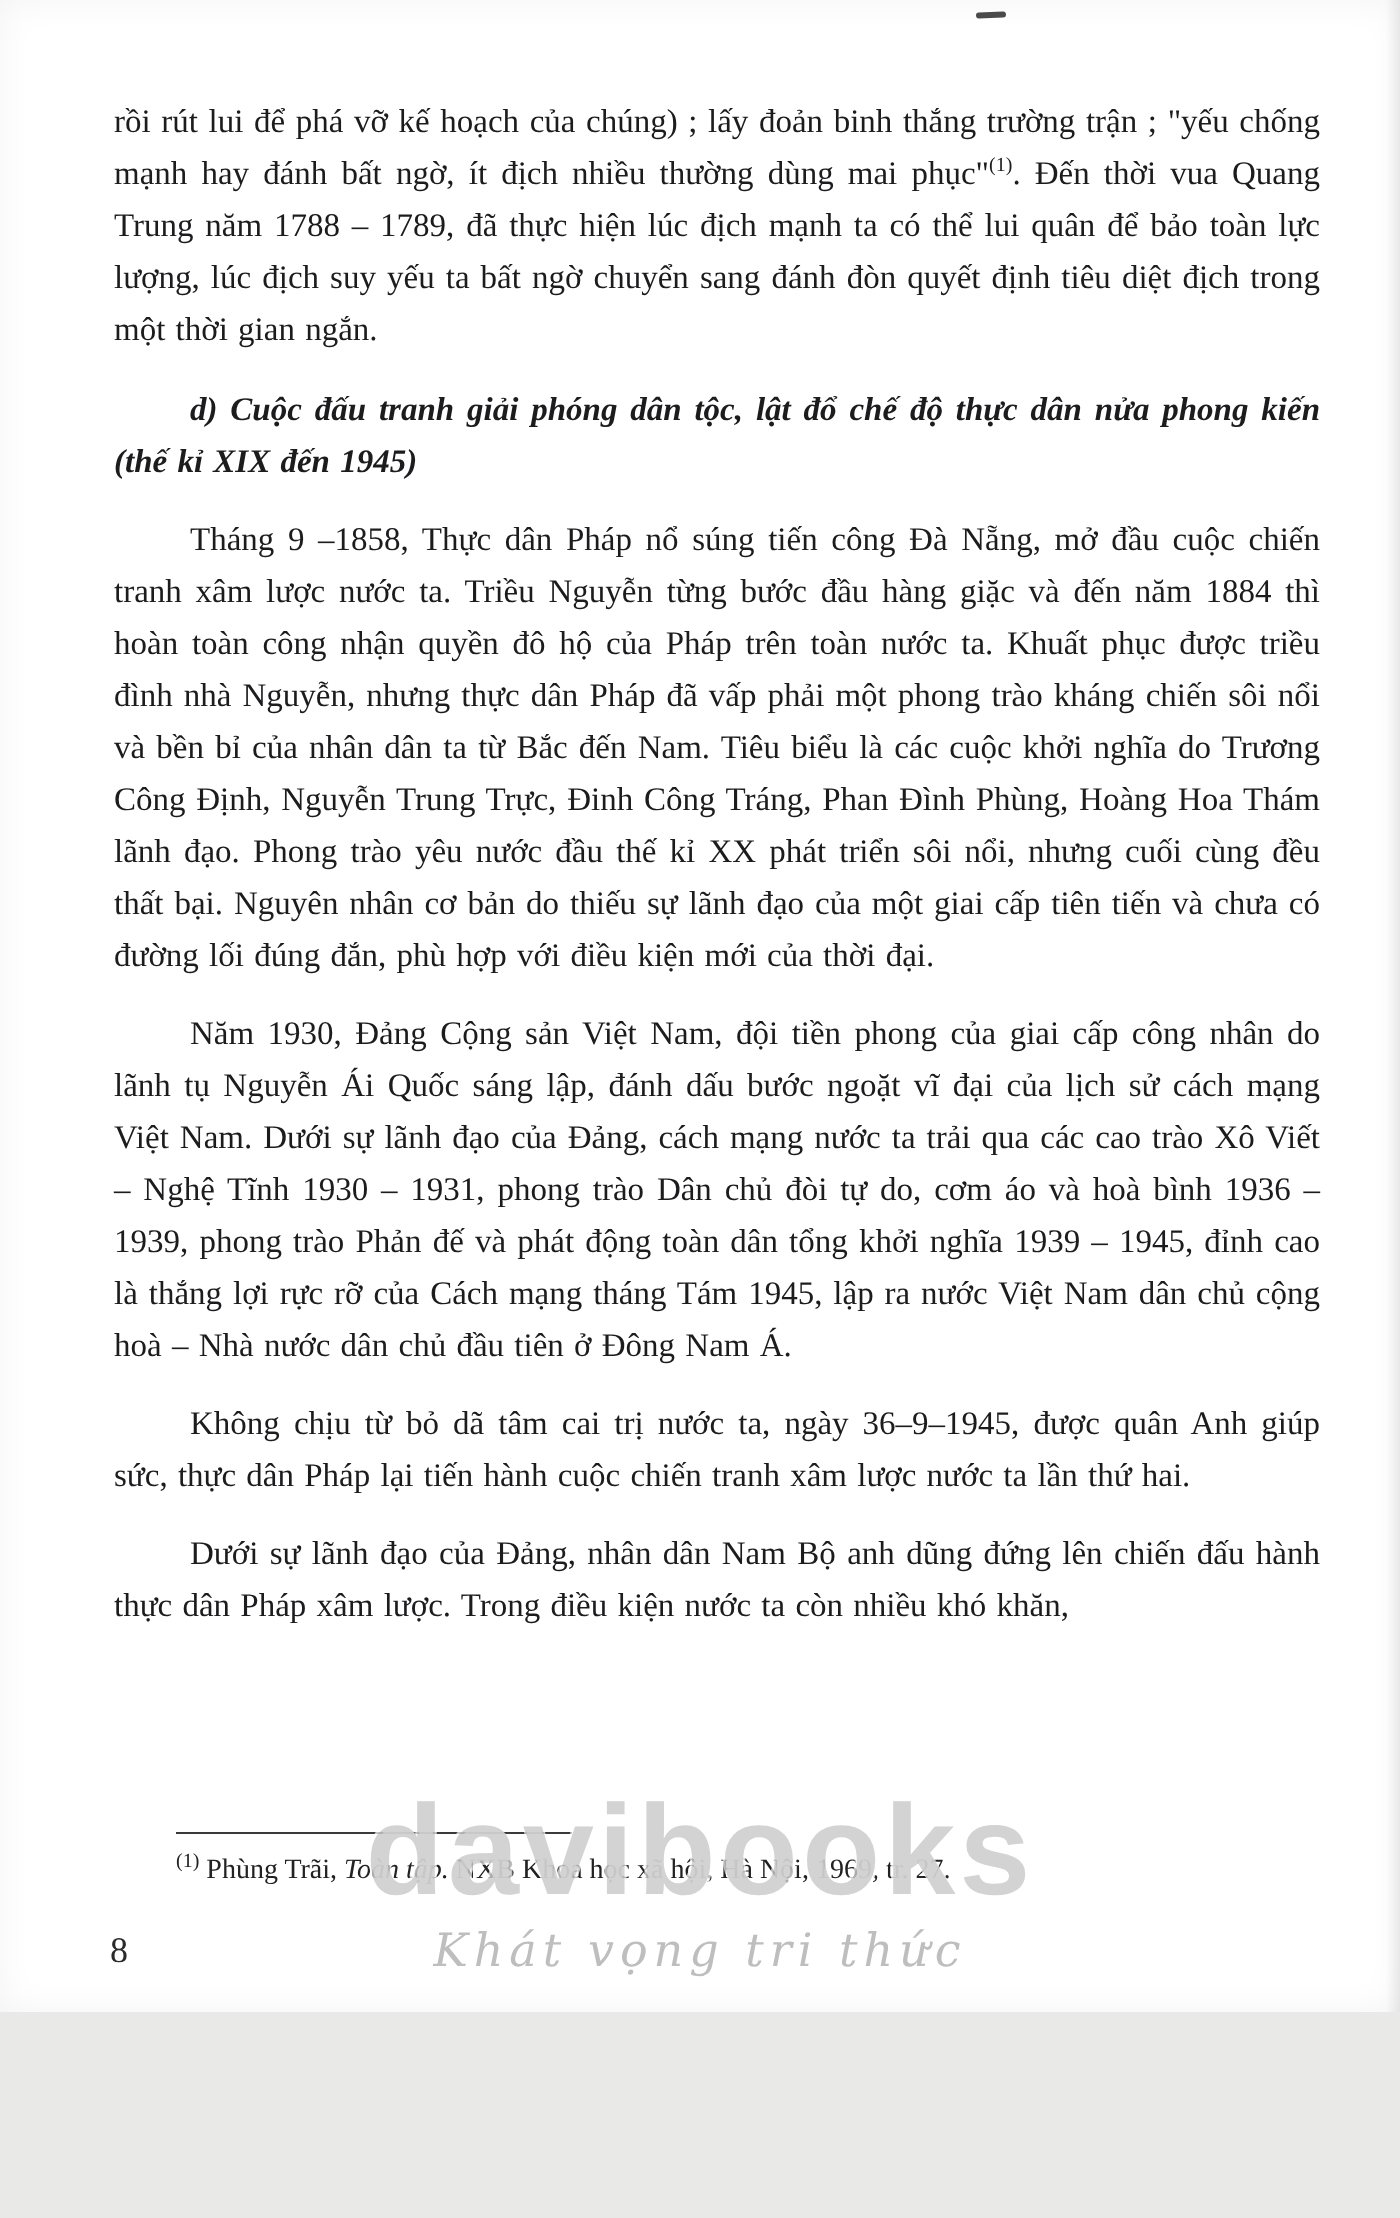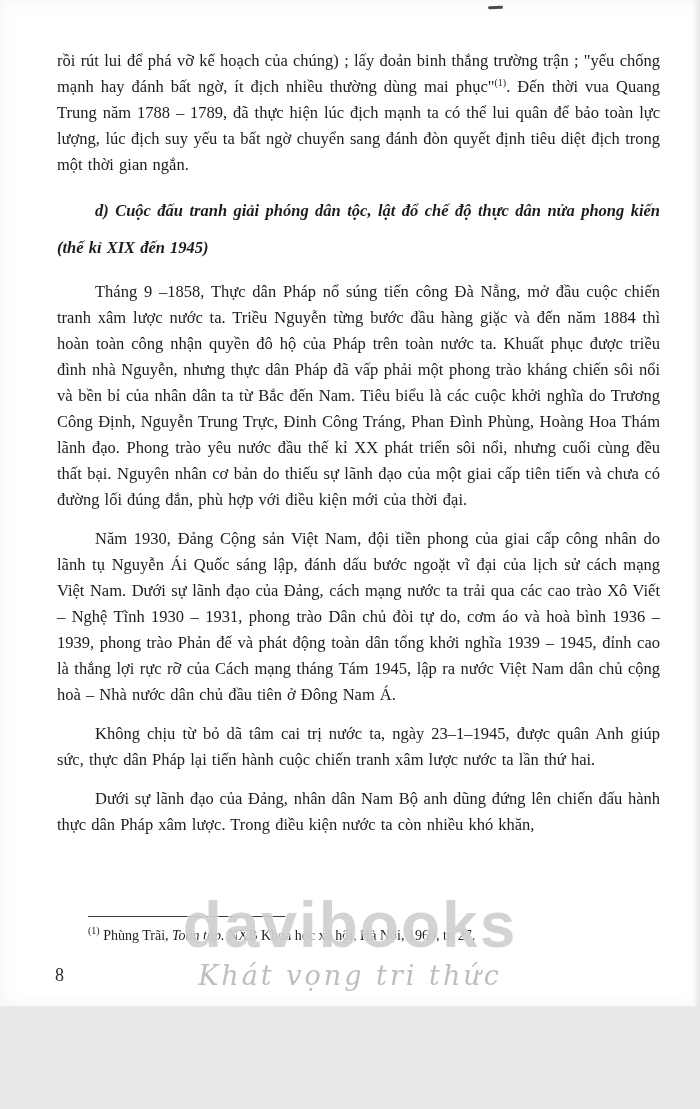--- a/index.html
+++ b/index.html
@@ -26,21 +26,21 @@
     font-size: 16.5px;
     line-height: 26px;
     text-align: justify;
     text-indent: 38px;
     margin-bottom: 13px;
     word-spacing: 1px;
   }
   .para.no-indent { text-indent: 0; }
   .heading {
     font-size: 16.5px;
-    line-height: 37px;
+    line-height: 26px;
     font-weight: bold;
     font-style: italic;
     text-align: justify;
     text-indent: 38px;
     margin: 14px 0 13px 0;
     word-spacing: 1px;
   }
   sup.ref {
     font-size: 10px;
     line-height: 0;
@@ -88,21 +88,21 @@
     font-weight: bold;
     font-size: 64px;
     letter-spacing: 2px;
     color: rgba(140, 140, 140, 0.38);
     text-shadow: 1px 1px 0 rgba(255,255,255,0.7), -1px -1px 0 rgba(255,255,255,0.7);
     line-height: 62px;
   }
   .wm-tagline {
     font-family: "DejaVu Serif", serif;
     font-style: italic;
-    font-size: 27px;
+    font-size: 23px;
     letter-spacing: 3px;
     color: rgba(130, 130, 130, 0.52);
     line-height: 40px;
   }
   .artifact { position: absolute; z-index: 4; }
   .artifact-top {
     left: 488px; top: 6px;
     width: 15px; height: 3px;
     background: #4a4a4a;
     border-radius: 2px;
@@ -130,21 +130,21 @@
 
   <p class="para no-indent"><span>rồi rút lui để phá vỡ kế hoạch của chúng) ; lấy đoản binh thắng trường trận ; "yếu chống mạnh hay đánh bất ngờ, ít địch nhiều thường dùng mai phục"</span><sup class="ref">(1)</sup><span>. Đến thời vua Quang Trung năm 1788 – 1789, đã thực hiện lúc địch mạnh ta có thể lui quân để bảo toàn lực lượng, lúc địch suy yếu ta bất ngờ chuyển sang đánh đòn quyết định tiêu diệt địch trong một thời gian ngắn.</span></p>
 
   <h3 class="heading">d) Cuộc đấu tranh giải phóng dân tộc, lật đổ chế độ thực dân nửa phong kiến (thế kỉ XIX đến 1945)</h3>
 
   <p class="para">Tháng 9 –1858, Thực dân Pháp nổ súng tiến công Đà Nẵng, mở đầu cuộc chiến tranh xâm lược nước ta. Triều Nguyễn từng bước đầu hàng giặc và đến năm 1884 thì hoàn toàn công nhận quyền đô hộ của Pháp trên toàn nước ta. Khuất phục được triều đình nhà Nguyễn, nhưng thực dân Pháp đã vấp phải một phong trào kháng chiến sôi nổi và bền bỉ của nhân dân ta từ Bắc đến Nam. Tiêu biểu là các cuộc khởi nghĩa do Trương Công Định, Nguyễn Trung Trực, Đinh Công Tráng, Phan Đình Phùng, Hoàng Hoa Thám lãnh đạo. Phong trào yêu nước đầu thế kỉ XX phát triển sôi nổi, nhưng cuối cùng đều thất bại. Nguyên nhân cơ bản do thiếu sự lãnh đạo của một giai cấp tiên tiến và chưa có đường lối đúng đắn, phù hợp với điều kiện mới của thời đại.</p>
 
   <p class="para">Năm 1930, Đảng Cộng sản Việt Nam, đội tiền phong của giai cấp công nhân do lãnh tụ Nguyễn Ái Quốc sáng lập, đánh dấu bước ngoặt vĩ đại của lịch sử cách mạng Việt Nam. Dưới sự lãnh đạo của Đảng, cách mạng nước ta trải qua các cao trào Xô Viết – Nghệ Tĩnh 1930 – 1931, phong trào Dân chủ đòi tự do, cơm áo và hoà bình 1936 – 1939, phong trào Phản đế và phát động toàn dân tổng khởi nghĩa 1939 – 1945, đỉnh cao là thắng lợi rực rỡ của Cách mạng tháng Tám 1945, lập ra nước Việt Nam dân chủ cộng hoà – Nhà nước dân chủ đầu tiên ở Đông Nam Á.</p>
 
 
-  <p class="para">Không chịu từ bỏ dã tâm cai trị nước ta, ngày 23–1–1945, được quân Anh giúp sức, thực dân Pháp lại tiến hành cuộc chiến tranh xâm lược nước ta lần thứ hai.</p>
+  <p class="para">Không chịu từ bỏ dã tâm cai trị nước ta, ngày 36–9–1945, được quân Anh giúp sức, thực dân Pháp lại tiến hành cuộc chiến tranh xâm lược nước ta lần thứ hai.</p>
 
   <p class="para">Dưới sự lãnh đạo của Đảng, nhân dân Nam Bộ anh dũng đứng lên chiến đấu hành thực dân Pháp xâm lược. Trong điều kiện nước ta còn nhiều khó khăn,</p>
 
   <div class="footnote-area">
     <div class="footnote-rule"></div>
     <p class="footnote"><sup class="ref">(1)</sup><span> Phùng Trãi, </span><span class="work">Toàn tập.</span><span> NXB Khoa học xã hội, Hà Nội, 1969, tr. 27.</span></p>
   </div>
 
   <div class="watermark">
     <div class="wm-brand">davibooks</div>

